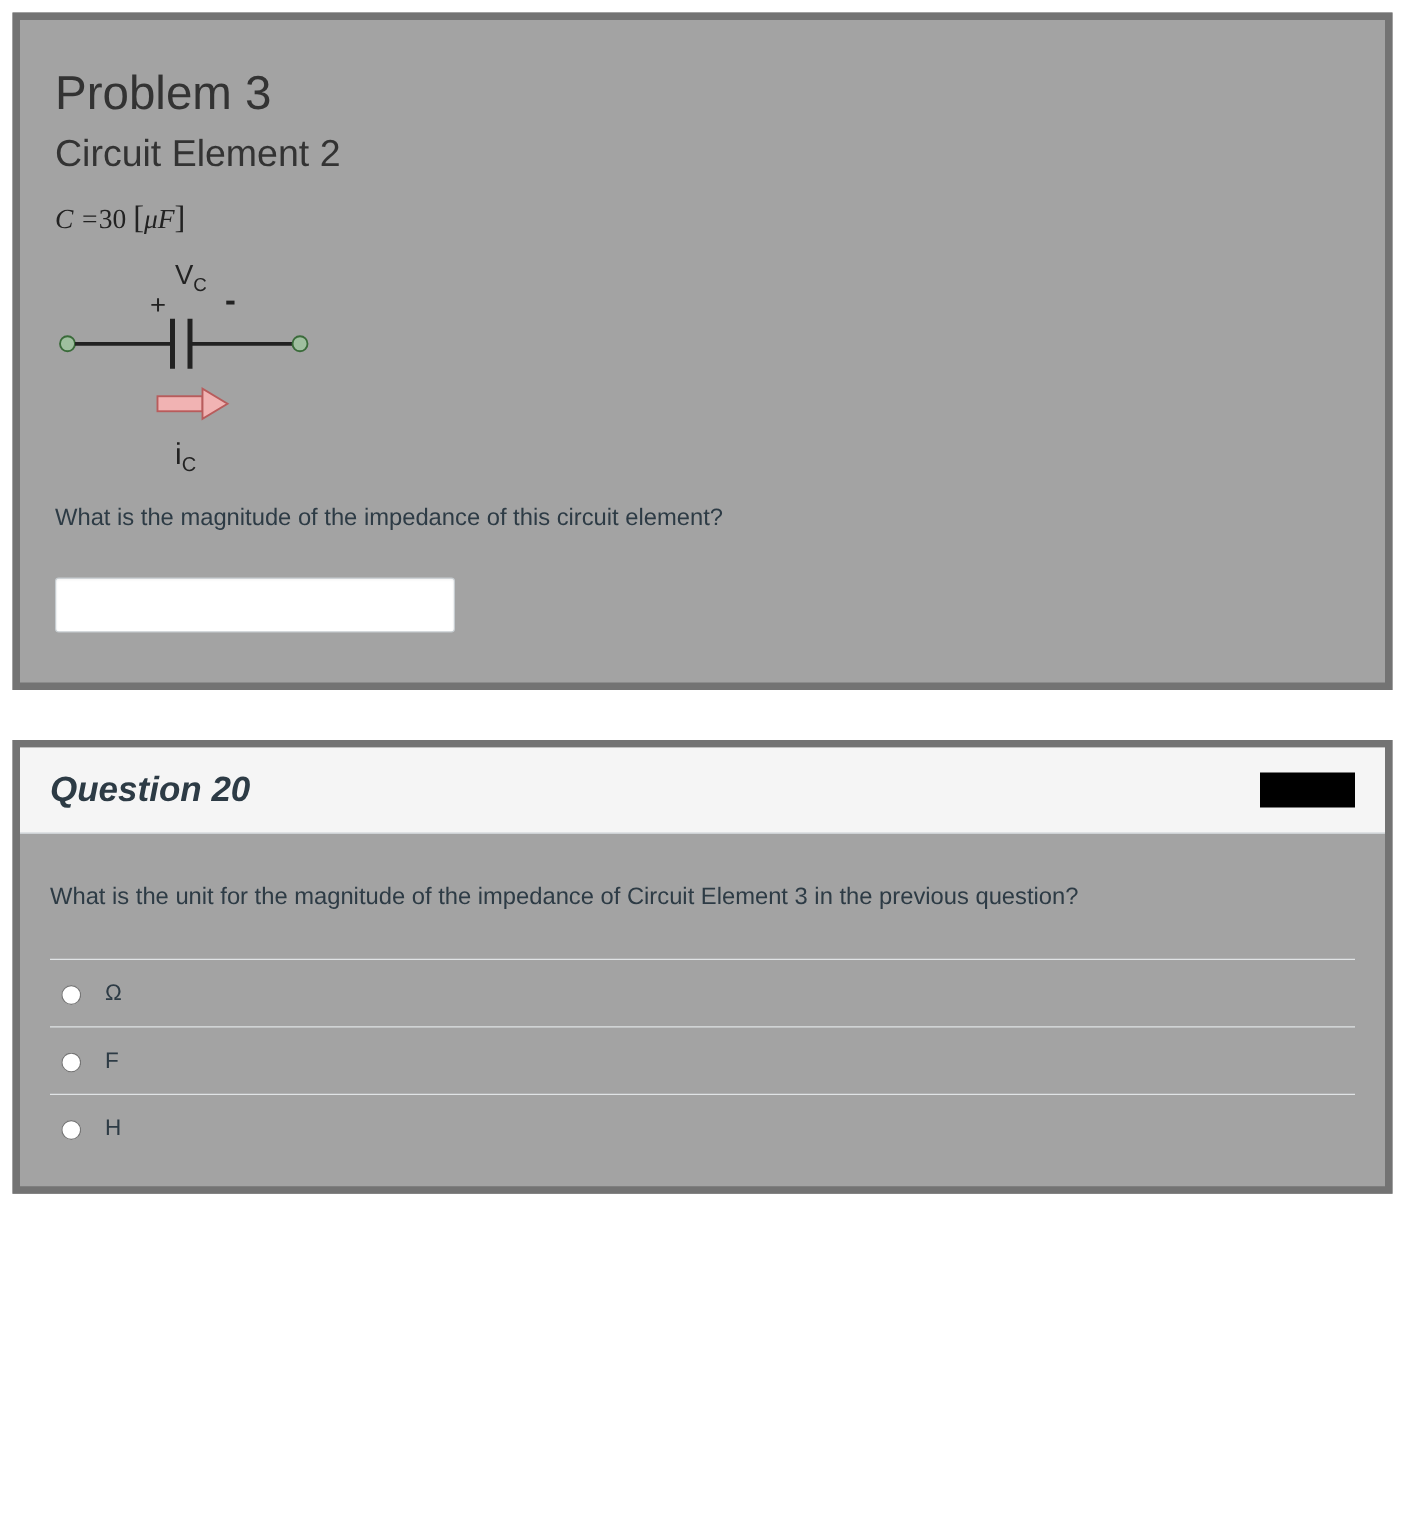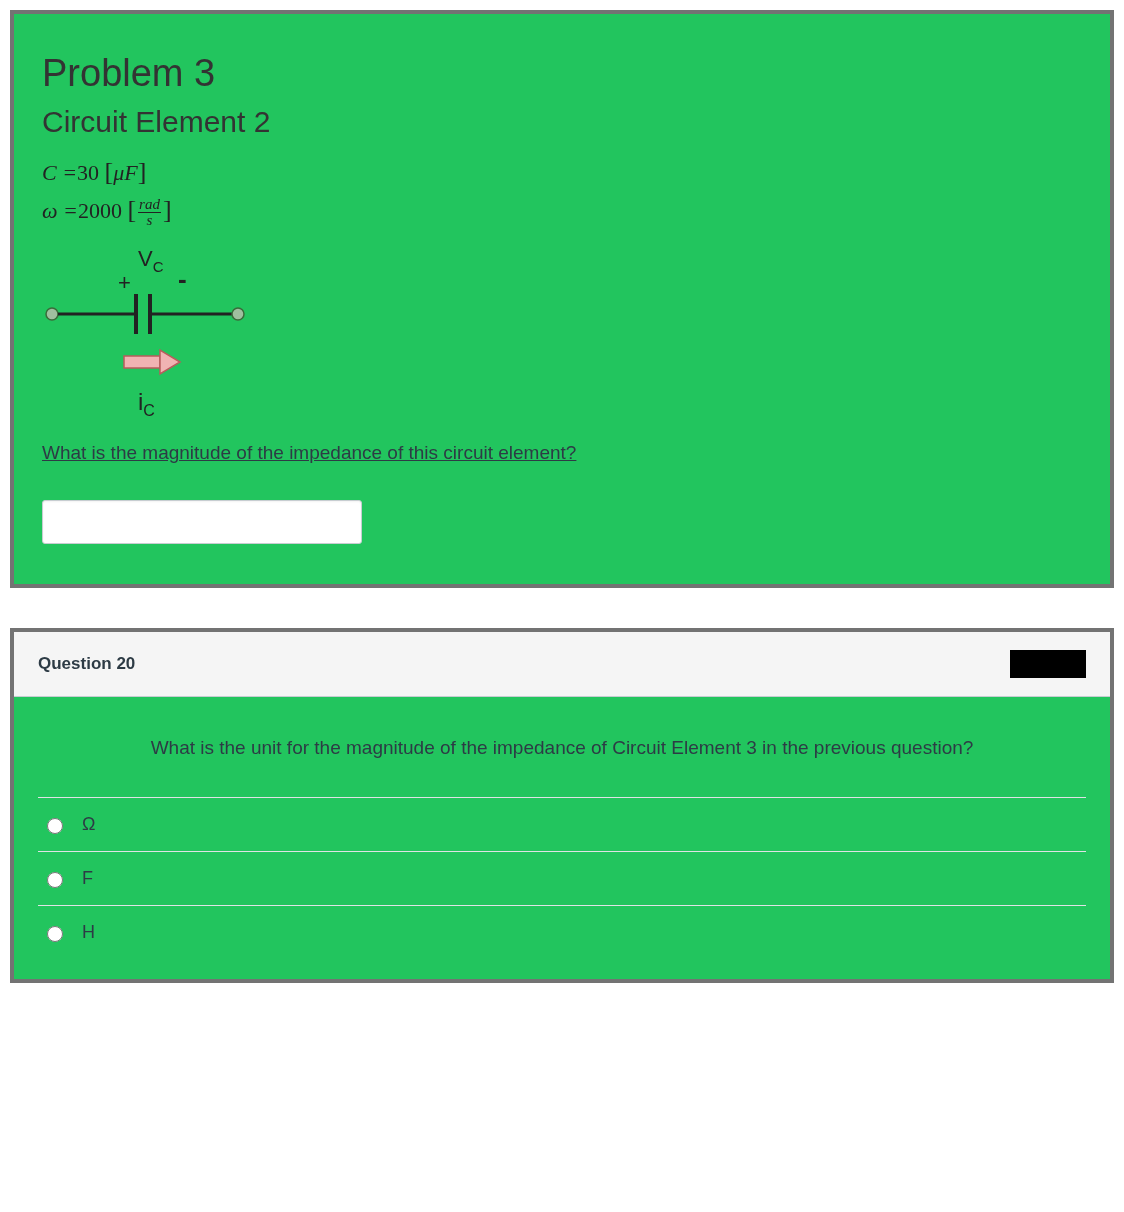--- a/index.html
+++ b/index.html
@@ -5,22 +5,22 @@
   * { box-sizing: border-box; }
   body {
     margin: 0;
     padding: 10px;
     font-family: "Helvetica Neue", Helvetica, Arial, sans-serif;
     background: #fff;
     color: #2d3b45;
     width: 1124px;
   }
   .card {
-    border: 4px solid #737373;
-    background: #22c55e;
+    border: 6px solid #737373;
+    background: #a3a3a3;
     margin-bottom: 40px;
   }
   .card-body { padding: 20px 28px 30px 28px; }
   h1.problem-title {
     font-size: 38px;
     font-weight: 400;
     color: #333;
     margin: 18px 0 10px 0;
     font-family: Arial, sans-serif;
   }
@@ -48,56 +48,55 @@
     margin: 0 2px;
   }
   .frac .num { display: block; border-bottom: 1px solid #222; padding: 0 1px; font-style: italic;}
   .frac .den { display: block; padding: 0 1px; font-style: italic;}
   .circuit-svg { margin: 8px 0 4px -4px; }
   .question-text {
     font-size: 19px;
     color: #2d3b45;
     margin: 10px 0 36px 0;
     font-family: "Helvetica Neue", Helvetica, Arial, sans-serif;
-    text-decoration: underline;
   }
   .text-input {
     width: 320px;
     height: 44px;
     border: 1px solid #c7cdd1;
     border-radius: 3px;
     padding: 6px 10px;
     font-size: 16px;
     box-shadow: inset 0 1px 2px rgba(0,0,0,0.05);
     margin-bottom: 10px;
   }
   .q-header {
     background: #f5f5f5;
     border-bottom: 1px solid #c7cdd1;
     padding: 18px 24px;
     display: flex;
     align-items: center;
     justify-content: space-between;
   }
   .q-header .qtitle {
-    font-size: 17px;
+    font-size: 28px;
     font-weight: 700;
     color: #2d3b45;
+    font-style: italic;
   }
   .redact {
     width: 76px;
     height: 28px;
     background: #000;
   }
   .q20-body { padding: 40px 24px 20px 24px; }
   .q20-text {
     font-size: 19px;
     color: #2d3b45;
     margin-bottom: 38px;
-    text-align: center;
   }
   .option-row {
     border-top: 1px solid #e0e3e5;
     padding: 16px 4px;
     display: flex;
     align-items: center;
     gap: 16px;
   }
   .option-row input[type=radio] {
     width: 16px; height: 16px;
@@ -114,24 +113,20 @@
 <div class="card">
   <div class="card-body">
     <h1 class="problem-title">Problem 3</h1>
     <h2 class="subtitle">Circuit Element 2</h2>
 
     <div class="formula">
       <span class="it">C =</span><span>30</span>
       <span class="bracket">[</span><span class="it">μF</span><span class="bracket">]</span>
     </div>
 
-    <div class="formula">
-      <span class="it">ω =</span><span>2000</span>
-      <span class="bracket">[</span><span class="frac"><span class="num">rad</span><span class="den">s</span></span><span class="bracket">]</span>
-    </div>
 
     
     <svg class="circuit-svg" width="220" height="180" viewBox="0 0 220 180">
 
       <text x="100" y="22" font-family="Arial" font-size="22" fill="#222">
         <tspan>V</tspan><tspan dy="6" font-size="15">C</tspan>
       </text>
       <text x="80" y="46" font-family="Arial" font-size="22" fill="#222">+</text>
       <text x="140" y="44" font-family="Arial" font-size="26" font-weight="bold" fill="#222">-</text>
 

